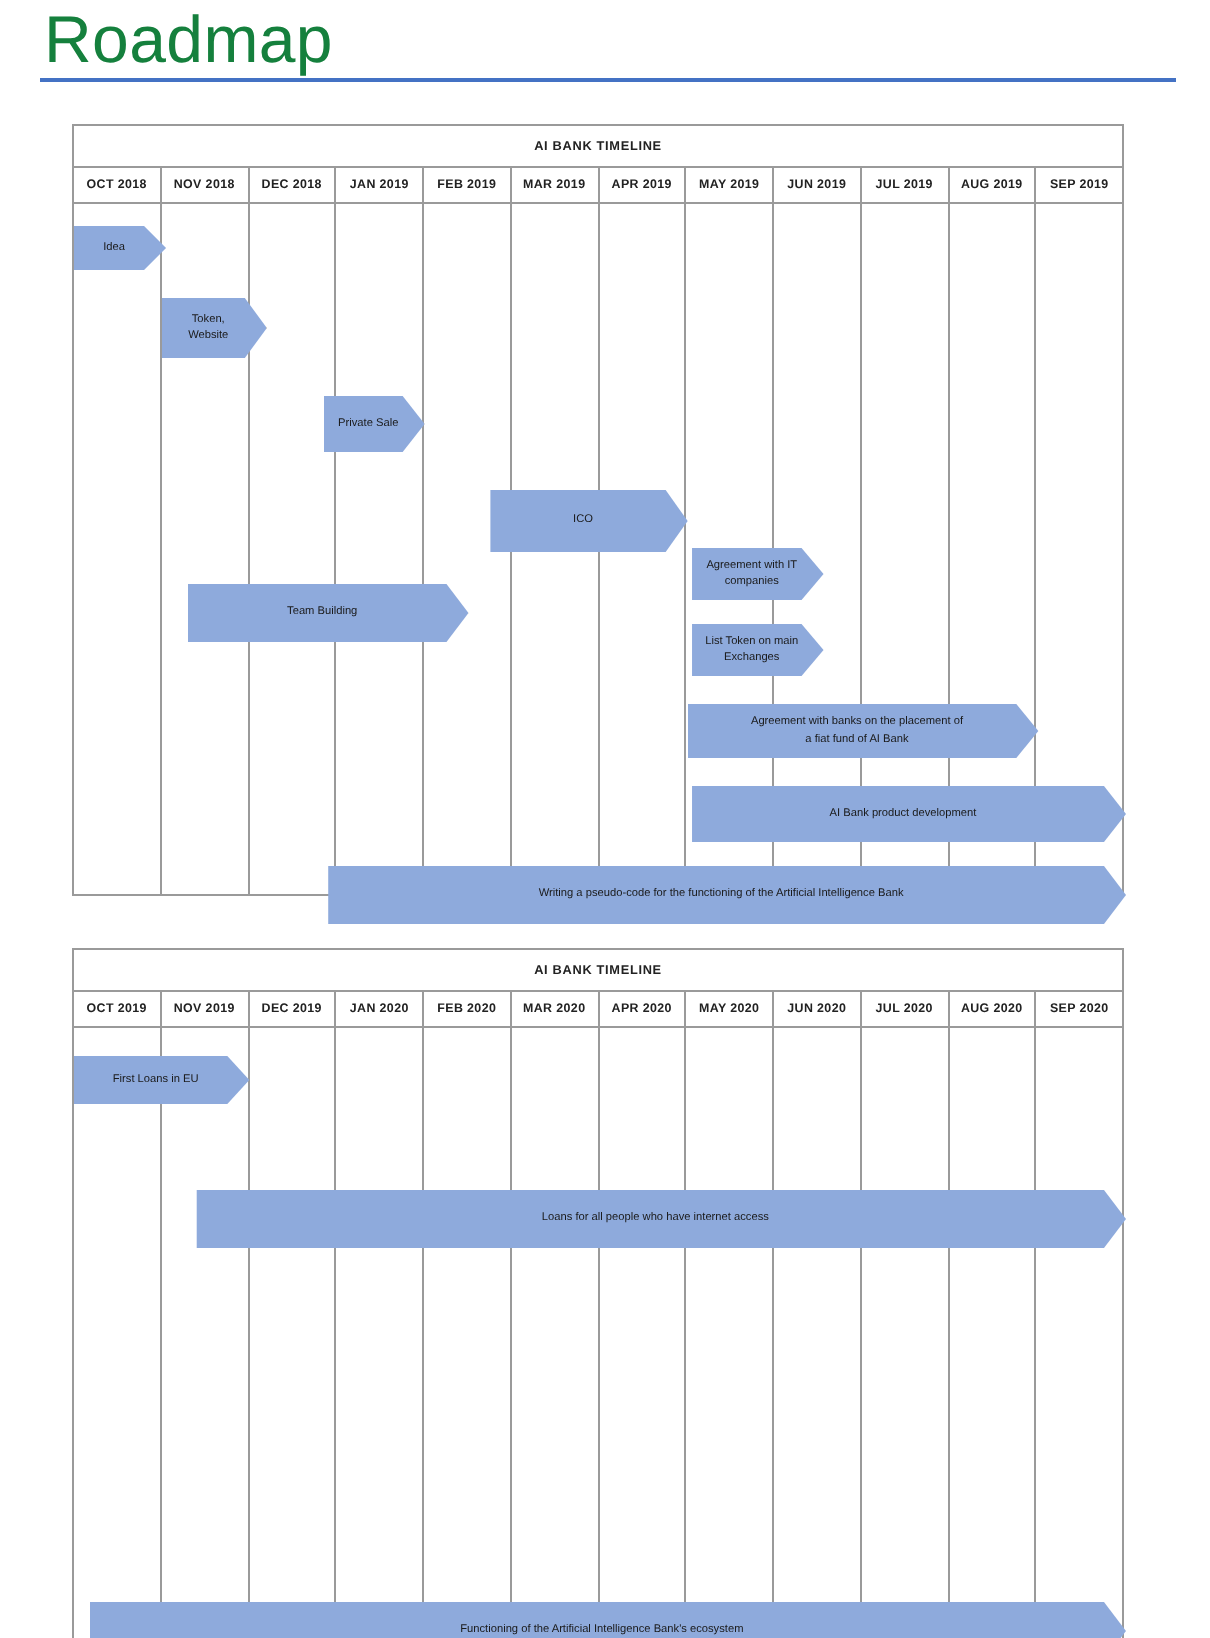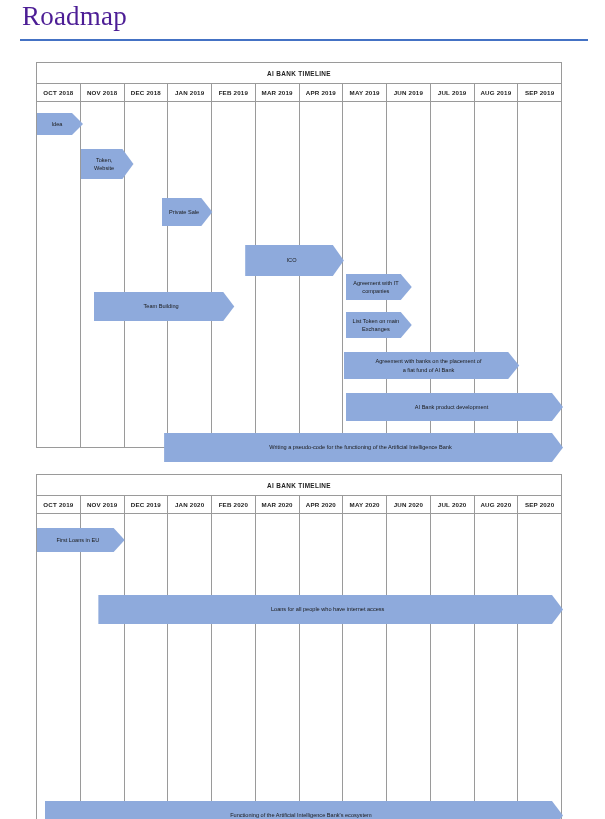--- a/index.html
+++ b/index.html
@@ -13,23 +13,23 @@
     position: relative;
     overflow: hidden;
     font-family: "Liberation Sans", sans-serif;
   }
 
   
   #page-title {
     position: absolute;
     left: 22px;
     top: 1px;
-    font-family: Liberation Serif, serif;
-    font-size: 27px;
-    color: #4c1d95;
+    font-family: Liberation Sans, sans-serif;
+    font-size: 33px;
+    color: #15803d;
     letter-spacing: 0.2px;
     white-space: nowrap;
   }
   #title-rule {
     position: absolute;
     left: 20px;
     top: 39px;
     width: 568px;
     height: 2px;
     background: #4472C4;

